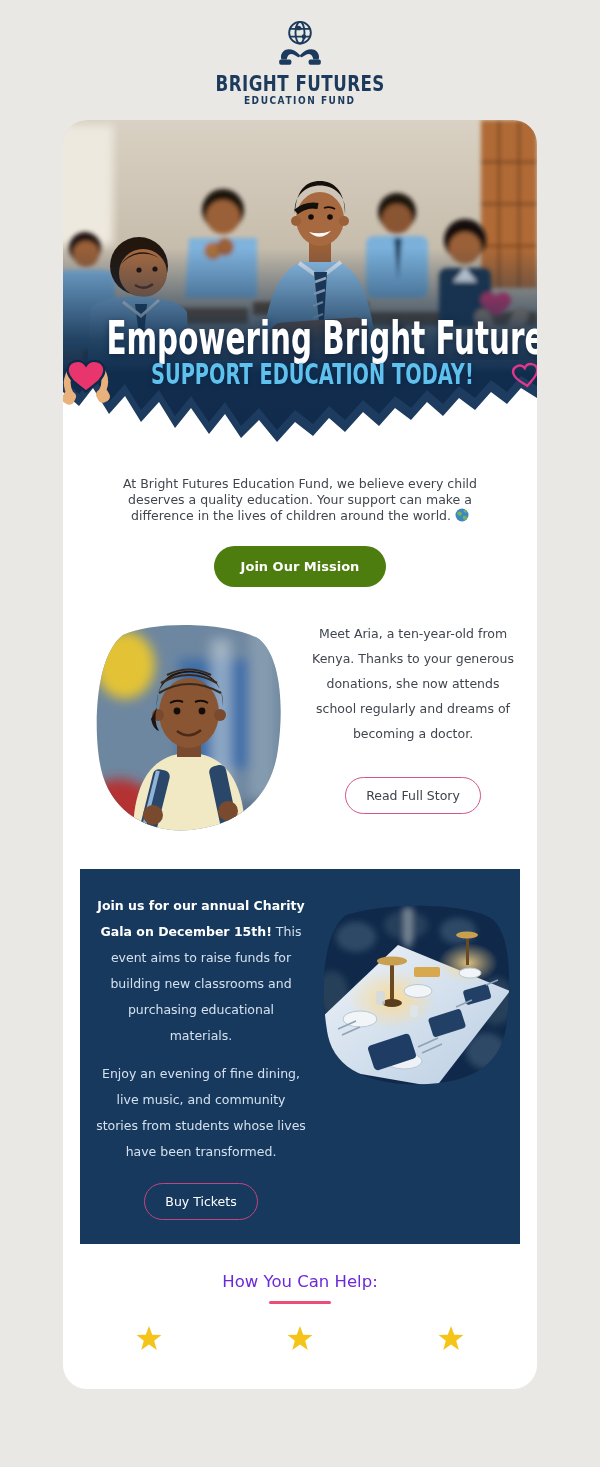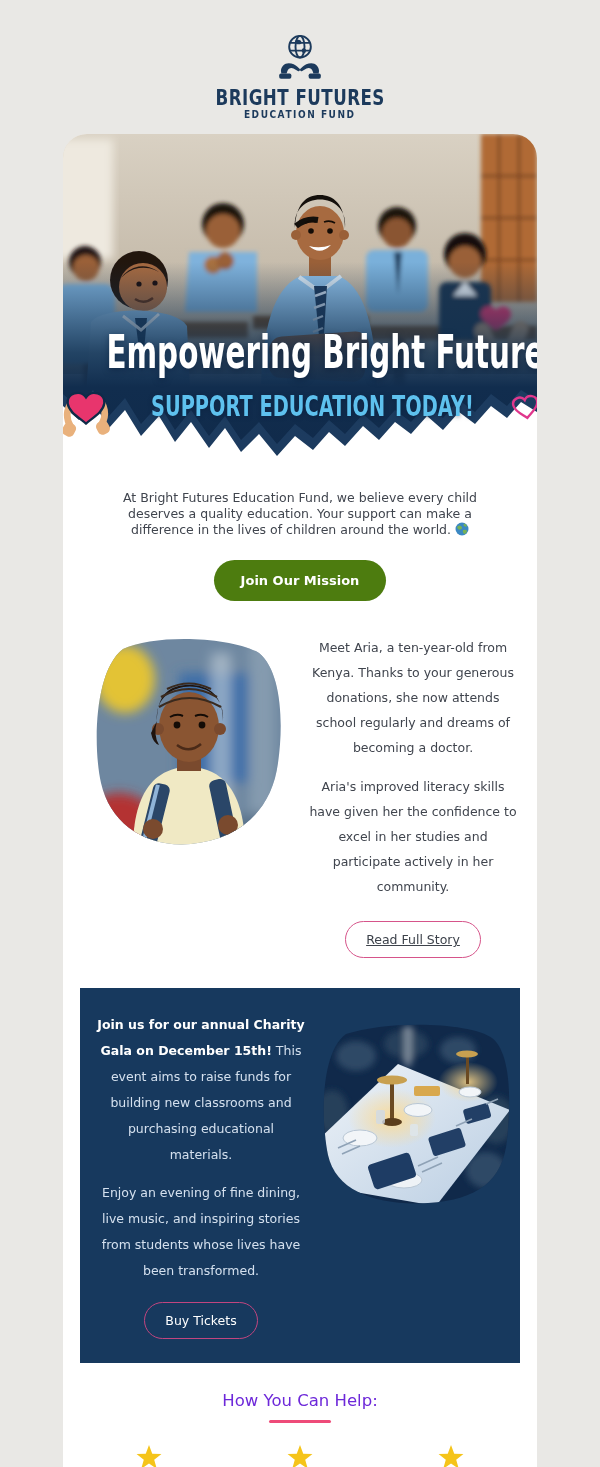--- a/index.html
+++ b/index.html
@@ -5,21 +5,21 @@
   * { margin:0; padding:0; box-sizing:border-box; }
   html,body { width:600px; }
   body {
     width:600px; height:1467px;
     background:#e9e8e5;
     font-family:"DejaVu Sans","Liberation Sans",sans-serif;
     color:#40454e;
     overflow:hidden;
   }
   
-  .site-header { padding-top:32px; text-align:center; }
+  .site-header { padding-top:18px; text-align:center; }
   .logo { display:inline-flex; flex-direction:column; align-items:center; }
   .logo svg { display:block; }
   .brand-name {
     color:#1c3a5c; font-weight:bold; font-size:19px; letter-spacing:.5px;
     display:inline-block; transform:scale(.88,1.12); margin-top:2px;
     white-space:nowrap;
   }
   .brand-tagline {
     color:#1c3a5c; font-weight:bold; font-size:9.5px; letter-spacing:1.6px;
     display:inline-block; transform:scale(.95,1.05); margin-top:1px;
@@ -35,21 +35,21 @@
   
   .hero { position:relative; height:330px; }
   .hero svg.hero-art { position:absolute; inset:0; }
   .hero-title {
     position:absolute; left:0; right:0; top:198px; text-align:center;
     color:#ffffff; font-weight:800; font-size:35px; white-space:nowrap;
     text-shadow:0 2px 6px rgba(8,28,56,.55);
   }
   .hero-title .cond { display:inline-block; transform:scale(.84,1.32); }
   .hero-sub-row {
-    position:absolute; left:0; right:0; top:246px;
+    position:absolute; left:0; right:0; top:228px;
     display:flex; justify-content:center; align-items:flex-start; gap:14px;
   }
   .hero-sub {
     color:#5ec1ee; font-weight:800; font-size:22px; margin-top:14px;
     white-space:nowrap; text-shadow:0 1px 4px rgba(8,28,56,.5);
   }
   .hero-sub .cond { display:inline-block; transform:scale(.88,1.28); }
   .heart-hands { margin-top:2px; }
   .heart-outline { margin-top:12px; }
 
@@ -68,21 +68,21 @@
     border:1.6px solid #d6548a; border-radius:19px; padding:10px 20px;
     font-family:inherit; font-size:12.5px; cursor:pointer;
   }
   .btn-outline.on-dark { color:#ffffff; border-color:#c2457f;text-align:center; }
 
   
   .story { display:flex; gap:20px; padding:26px 18px 14px 28px; align-items:flex-start; }
   .story-img { flex:0 0 196px; }
   .story-text { flex:1; text-align:center; font-size:12.5px; line-height:25px; padding-top:2px; }
   .story-text p + p { margin-top:14px; }
-  .story-text .btn-outline { margin-top:22px;text-decoration:underline; }
+  .story-text .btn-outline { margin-top:31px; }
 
   
   .gala {
     margin:16px 17px 0; background:#17395e; padding:24px 6px 24px 16px;
     display:flex; gap:12px; align-items:flex-start;
   }
   .gala-text { flex:1; text-align:center; color:#d4e0ee; font-size:12.5px; line-height:26px; }
   .gala-text strong { color:#ffffff; }
   .gala-text p + p { margin-top:12px; }
   .gala-text .btn-outline { margin-top:18px; }
@@ -307,29 +307,28 @@
           <path d="M66,88 q-4,14 2,24 q-6,-2 -8,-12 z" fill="#1e1410"></path>
           <circle cx="86" cy="92" r="3.4" fill="#140c06"></circle>
             <circle cx="111" cy="92" r="3.4" fill="#140c06"></circle>
           <path d="M79,84 q7,-4 13,-1 M104,83 q7,-3 13,1" stroke="#140c06" stroke-width="2" fill="none"></path>
           <path d="M86,112 q12,9 24,-1" stroke="#4a2a18" stroke-width="2.6" fill="none"></path>
         </g>
       </svg>
     </div>
     <div class="story-text">
       <p>Meet Aria, a ten-year-old from Kenya. Thanks to your generous donations, she now attends school regularly and dreams of becoming a doctor.</p>
-      <p>Aria's improved literacy skills have given her the confidence to excel in her studies and participate actively in her community.</p>
       <button class="btn-outline">Read Full Story</button>
     </div>
   </section>
 
   <section class="gala">
     <div class="gala-text">
       <p><strong>Join us for our annual Charity Gala on December 15th!</strong><span> This event aims to raise funds for building new classrooms and purchasing educational materials.</span></p>
-      <p>Enjoy an evening of fine dining, live music, and inspiring stories from students whose lives have been transformed.</p>
+      <p>Enjoy an evening of fine dining, live music, and community stories from students whose lives have been transformed.</p>
       <button class="btn-outline on-dark">Buy Tickets</button>
     </div>
     <div class="gala-img">
       <svg width="196" height="186" viewBox="0 0 196 186">
         <defs>
           <clipPath id="blob2">
             <path d="M28,14 C70,0 152,2 174,18 C193,33 193,80 189,120 C185,160 160,180 110,183 C60,186 18,172 10,135 C3,100 2,33 28,14 Z"></path>
           </clipPath>
           <filter id="bb3">
               <feGaussianBlur stdDeviation="3"></feGaussianBlur>

